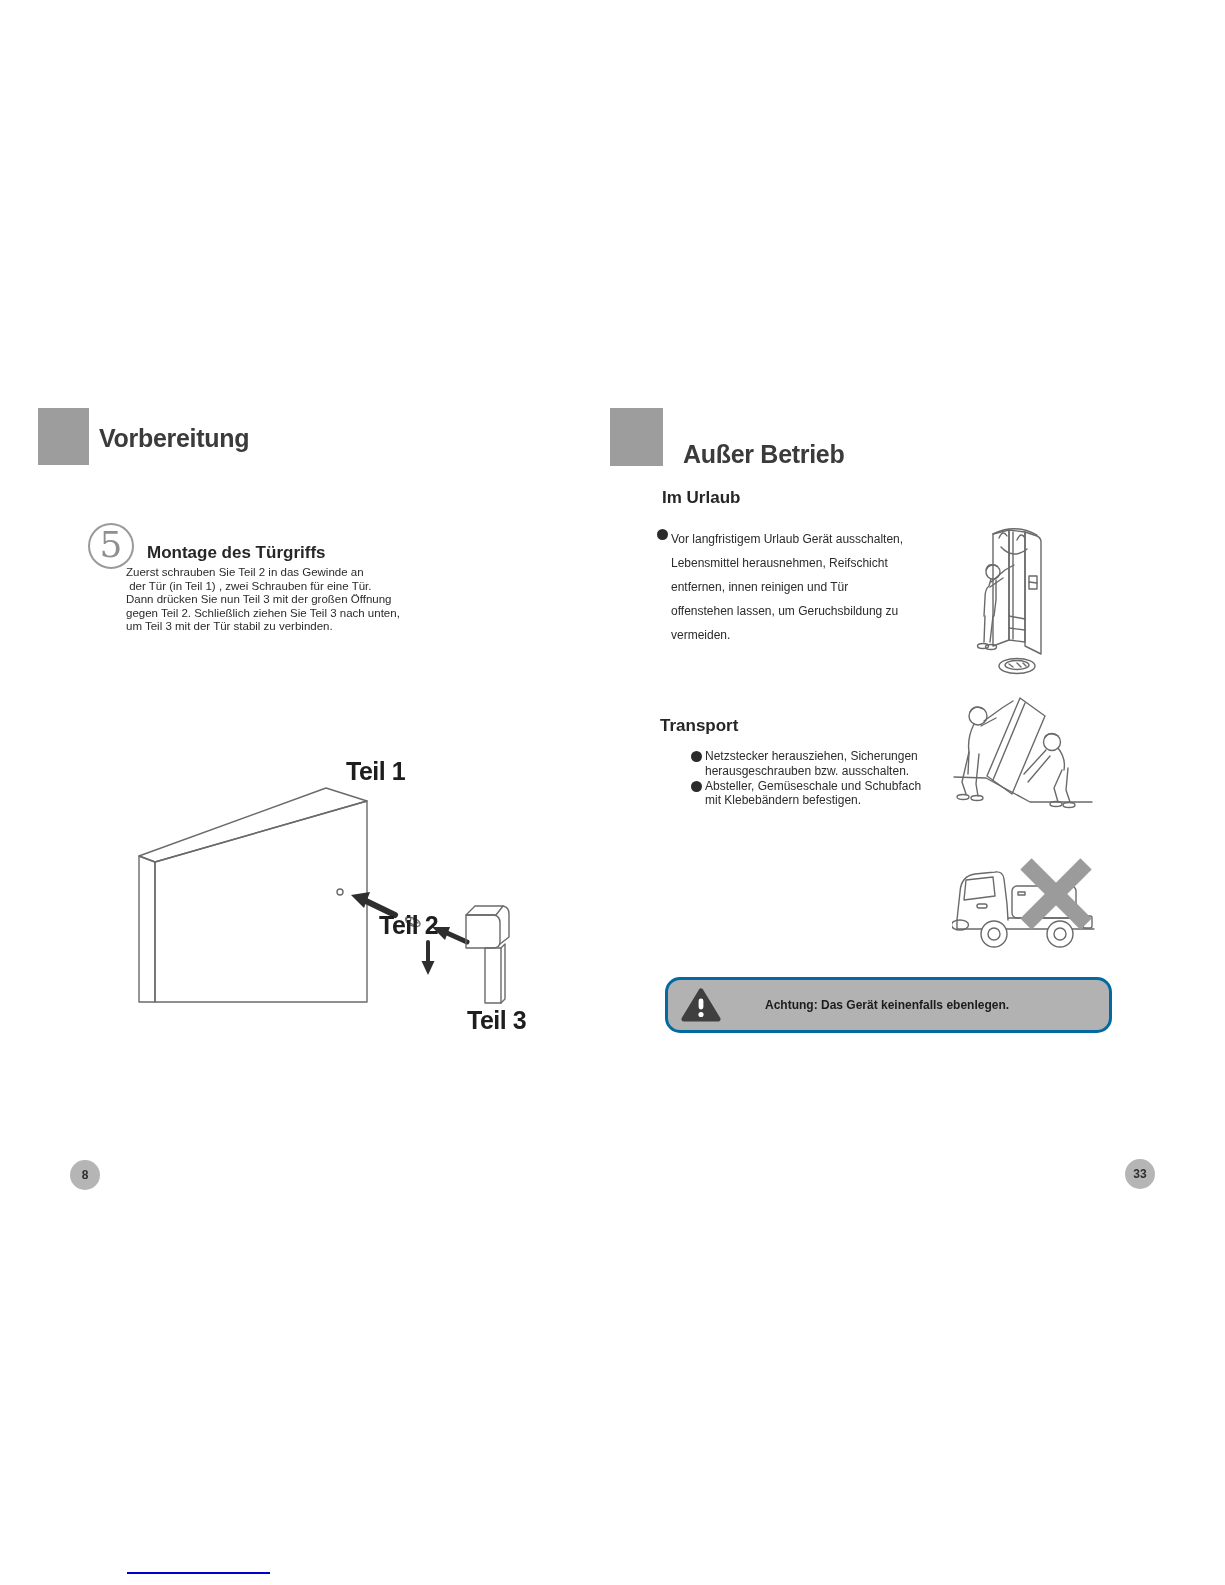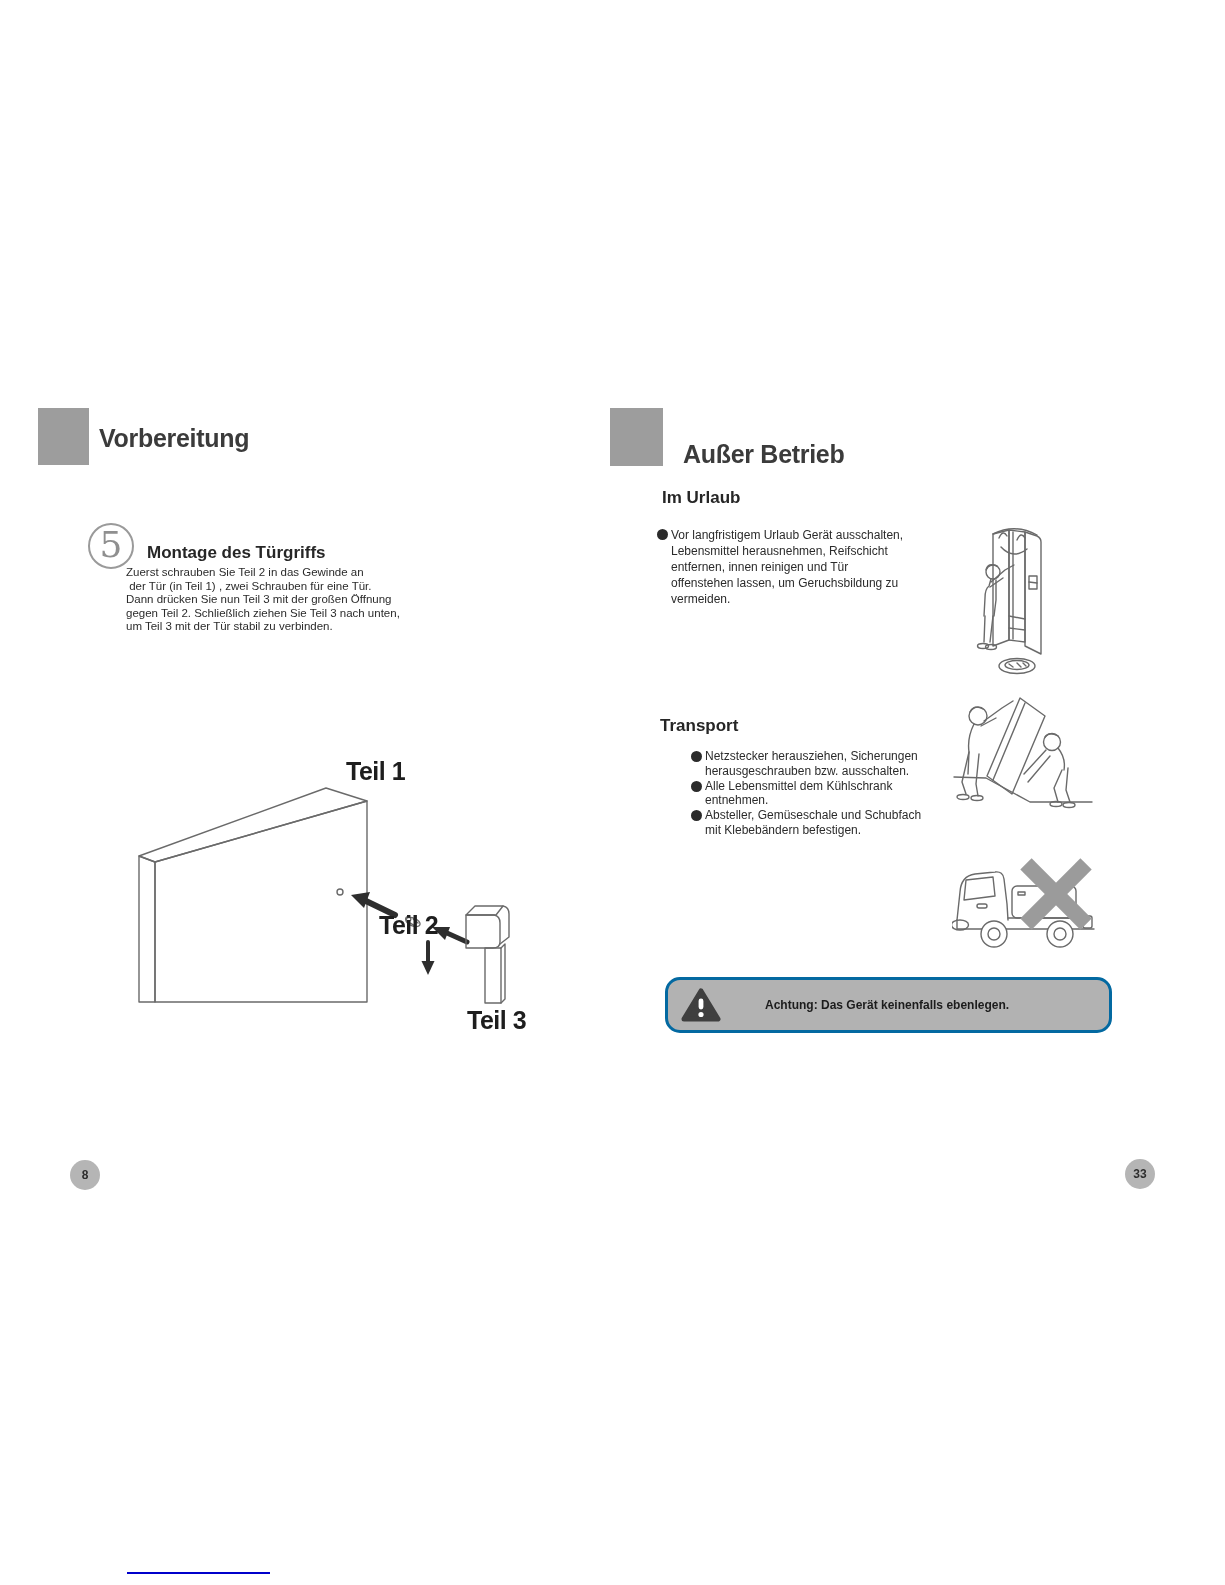--- a/index.html
+++ b/index.html
@@ -22,21 +22,21 @@
   }
   .sub-heading{font-size:17px;font-weight:bold;color:#262626;white-space:pre;}
   .body-block{font-size:11.5px;line-height:13.6px;color:#2b2b2b;white-space:pre;}
 
   .part-label{font-size:25px;font-weight:bold;color:#1e1e1e;letter-spacing:-0.5px;white-space:pre;}
 
   
   .bullet-row{display:flex;align-items:flex-start;}
   .bullet-dot{flex:none;width:11px;height:11px;border-radius:50%;background:#2b2b2b;margin:2px 3px 0 0;}
   .bullet-text{font-size:12px;color:#2b2b2b;white-space:pre;}
-  .vac{line-height:16px;}
+  .vac{line-height:24px;}
   .trn{line-height:14.8px;}
 
   
   .warn-box{
     left:665px;top:977px;width:441px;height:50px;background:#b2b2b2;
     border:3px solid #0369a1;border-radius:15px;
     display:flex;align-items:center;
   }
   .warn-icon{margin-left:13px;flex:none;}
   .warn-text{font-size:12px;font-weight:bold;color:#1c1c1c;margin-left:44px;white-space:pre;}
@@ -158,25 +158,20 @@
   </g>
 </svg>
 
 <div class="abs sub-heading" style="left:660px;top:690px;margin-top:26px;">Transport</div>
 
 <div class="abs" style="left:691px;top:731px;width:270px;margin-top:18px;">
   <div class="bullet-row">
     <span class="bullet-dot"></span>
     <span class="bullet-text trn">Netzstecker herausziehen, Sicherungen
 herausgeschrauben bzw. ausschalten.</span>
-  </div>
-  <div class="bullet-row">
-    <span class="bullet-dot"></span>
-    <span class="bullet-text trn">Alle Lebensmittel dem Kühlschrank
-entnehmen.</span>
   </div>
   <div class="bullet-row">
     <span class="bullet-dot"></span>
     <span class="bullet-text trn">Absteller, Gemüseschale und Schubfach
 mit Klebebändern befestigen.</span>
   </div>
 </div>
 
 <svg class="abs" style="left:950px;top:690px;" width="145" height="130" viewBox="0 0 145 130">
   <g>

